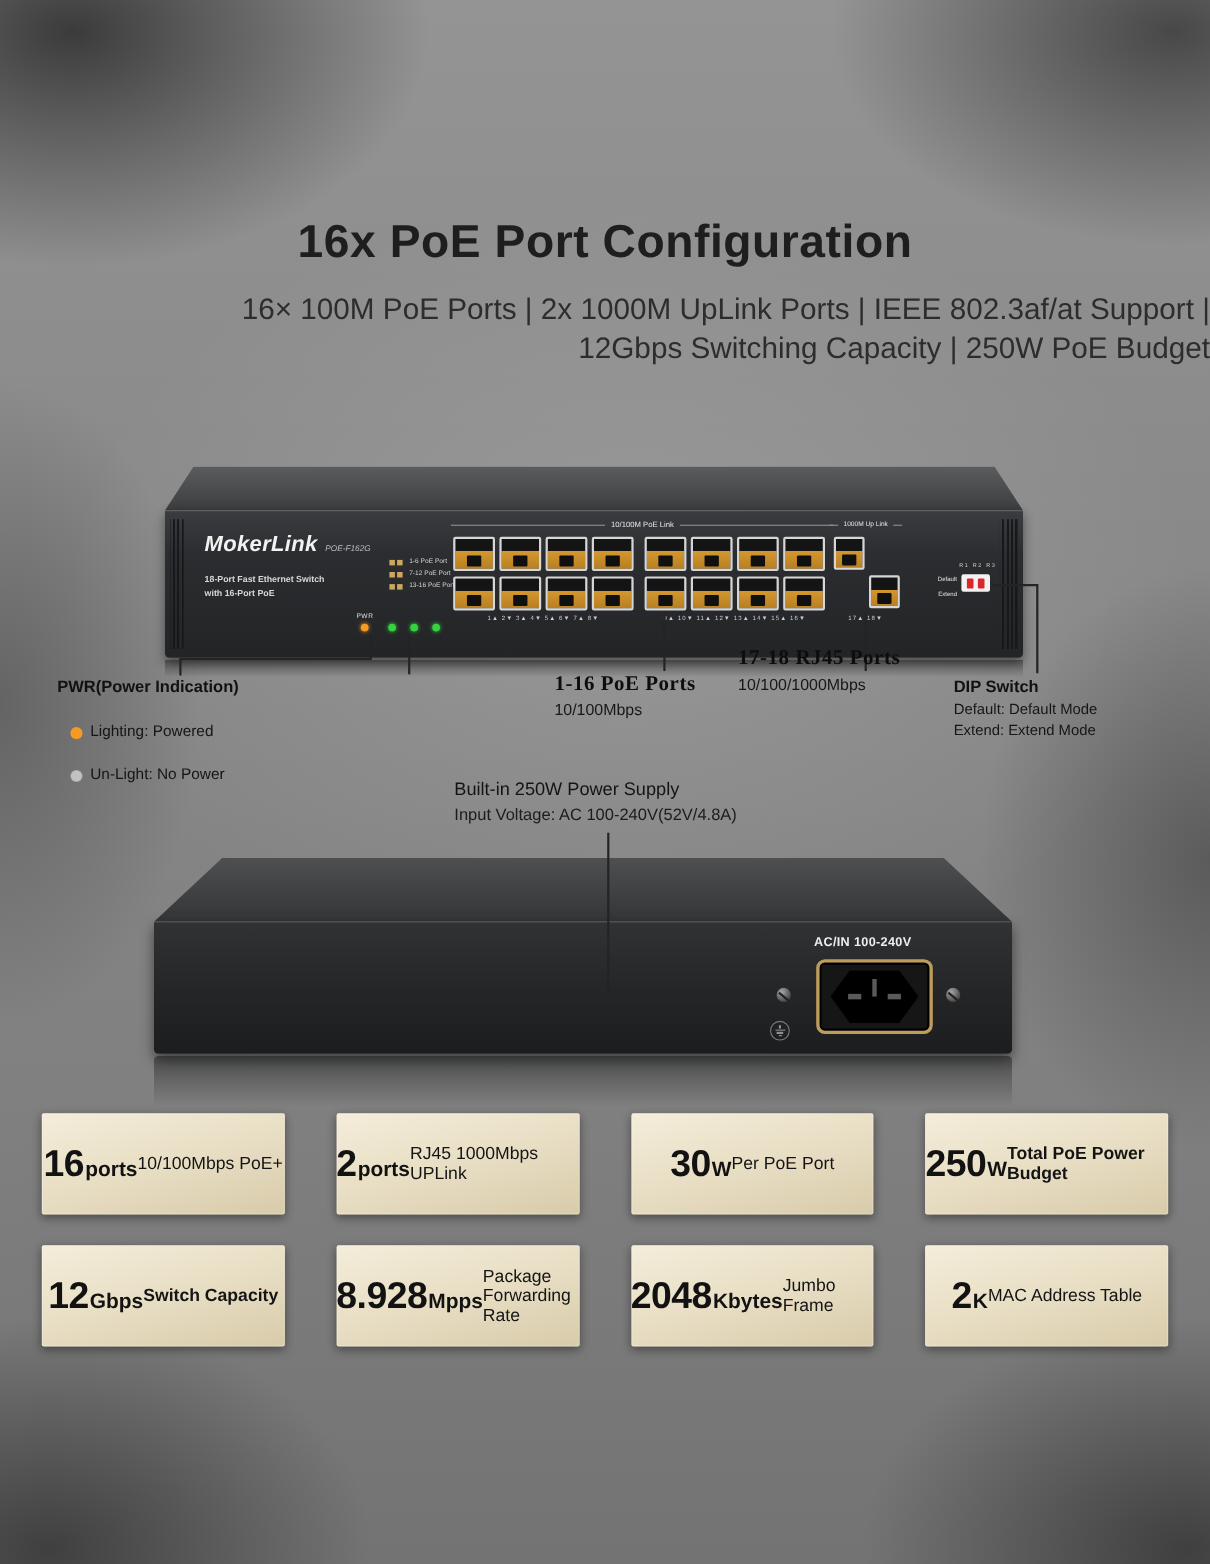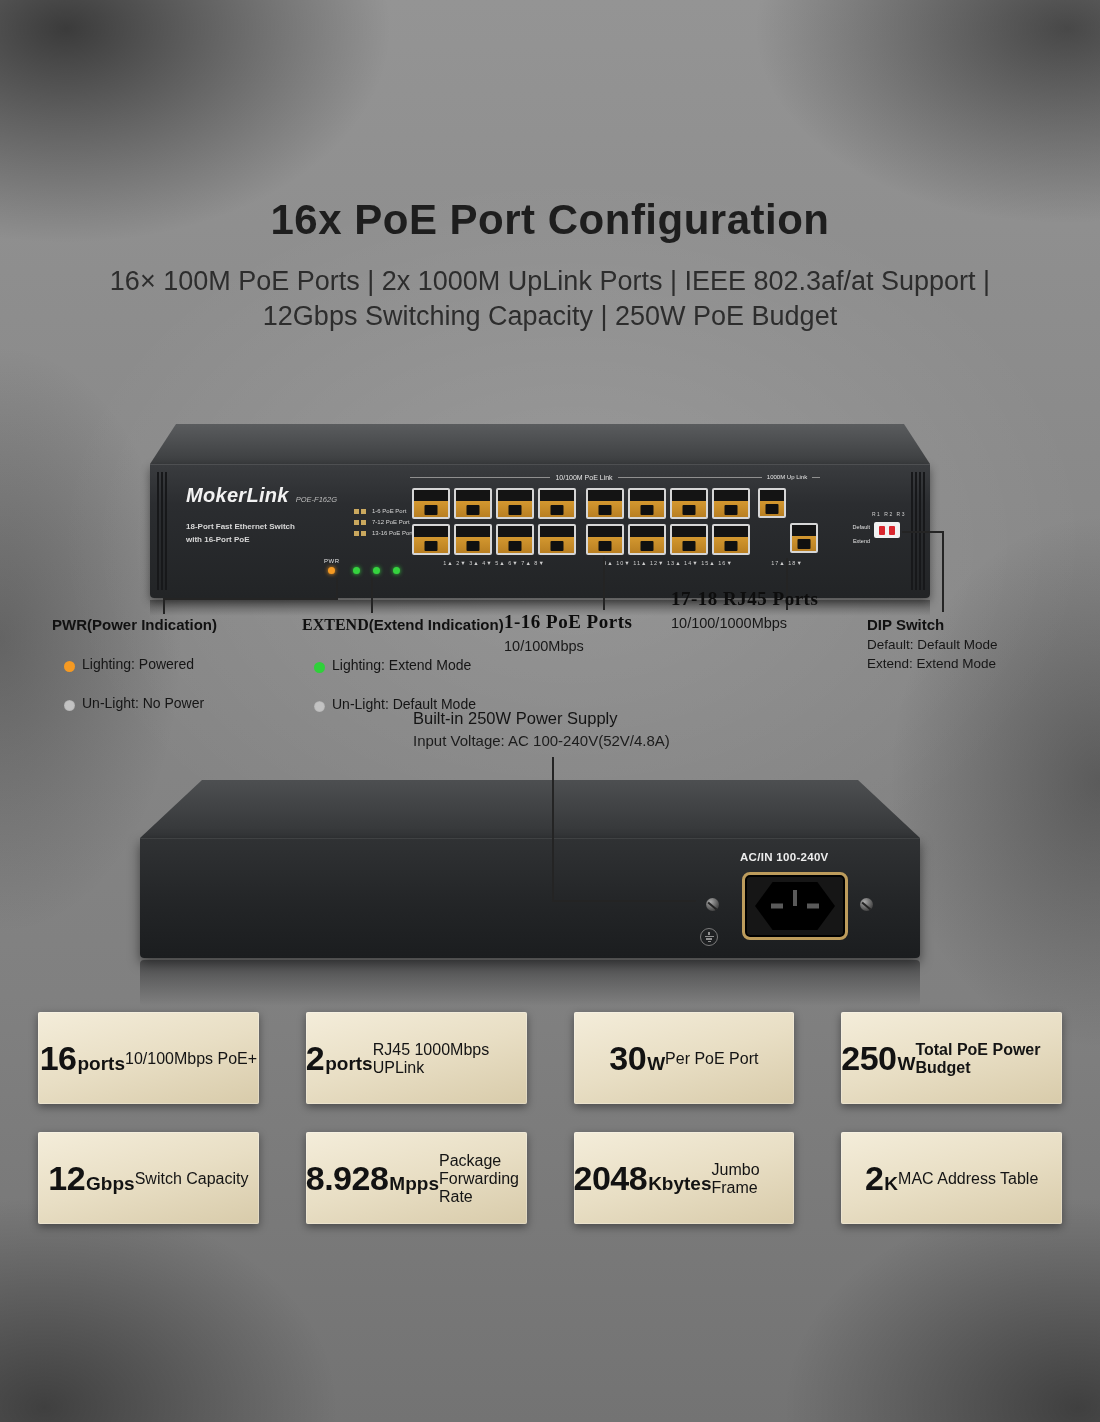--- a/index.html
+++ b/index.html
@@ -10,21 +10,21 @@
       radial-gradient(ellipse 480px 300px at 97% 2%, rgba(10,10,10,.55), transparent 65%),
       radial-gradient(ellipse 260px 420px at 0% 45%, rgba(20,20,20,.30), transparent 70%),
       radial-gradient(ellipse 300px 380px at 100% 55%, rgba(15,15,15,.35), transparent 70%),
       radial-gradient(ellipse 420px 300px at 4% 99%, rgba(0,0,0,.45), transparent 70%),
       radial-gradient(ellipse 420px 300px at 98% 99%, rgba(0,0,0,.45), transparent 70%),
       radial-gradient(ellipse 800px 560px at 52% 38%, rgba(255,255,255,.13), transparent 65%),
       linear-gradient(180deg,#949494 0%,#898989 35%,#808080 70%,#737373 100%);
   }
   
   .title{position:absolute;top:196px;left:0;width:100%;text-align:center;font-size:42px;font-weight:bold;color:#1e1e1e;letter-spacing:.5px;}
-  .subtitle{position:absolute;top:264px;left:0;width:100%;text-align:center;font-size:27px;color:#2d2d2d;line-height:35px;}
+  .subtitle{position:absolute;top:264px;left:0;width:100%;text-align:right;font-size:27px;color:#2d2d2d;line-height:35px;}
   
   .fs-top{position:absolute;left:150px;top:424px;width:780px;height:40px;
     clip-path:polygon(26px 0,754px 0,780px 40px,0 40px);
     background:linear-gradient(180deg,#5a5c5e,#3b3d3f);}
   .fs-body{position:absolute;left:150px;top:464px;width:780px;height:134px;
     background:linear-gradient(180deg,#3a3c3f 0%,#2b2d30 30%,#222426 100%);
     border-radius:0 0 4px 4px;box-shadow:inset 0 1px 0 rgba(255,255,255,.10),0 4px 10px rgba(0,0,0,.45);}
   .fs-reflection{position:absolute;left:150px;top:600px;width:780px;height:16px;
     background:linear-gradient(180deg,rgba(0,0,0,.35),transparent);}
   .vent{position:absolute;top:8px;height:118px;
@@ -122,21 +122,21 @@
   .row1{top:1012px;} .row2{top:1132px;}
   .spec-card{flex:1;height:92px;border-radius:2px;
     background:linear-gradient(165deg,#f4edda 0%,#e8dec4 50%,#d8cbaa 100%);
     box-shadow:0 3px 9px rgba(0,0,0,.4),inset 0 0 0 1px rgba(255,255,255,.25);
     display:flex;flex-direction:row;align-items:center;justify-content:center;}
   .spec-value-row{display:flex;align-items:baseline;}
   .spec-value{font-size:34px;font-weight:bold;color:#121212;letter-spacing:-.5px;}
   .spec-unit{font-size:19px;font-weight:bold;color:#121212;margin-left:1px;}
   .spec-label{font-size:16px;color:#141414;margin-top:2px;}
   .row1 .spec-card:nth-child(4) .spec-label{font-weight:bold;}
-  .row2 .spec-card:nth-child(1) .spec-label{font-weight:normal;}
+  .row2 .spec-card:nth-child(1) .spec-label{font-weight:bold;}
 </style>
 </head>
 <body>
 
 <div id="canvas">
 
   <div class="title">16x PoE Port Configuration</div>
   <div class="subtitle">
     <div>16× 100M PoE Ports  | 2x 1000M UpLink Ports | IEEE 802.3af/at Support |</div>
     <div>12Gbps Switching Capacity | 250W PoE Budget</div>
@@ -262,33 +262,20 @@
     <div class="ann-row">
       <span class="dot dot-orange"></span>
       <span class="ann-text">Lighting: Powered</span>
     </div>
     <div class="ann-row">
       <span class="dot dot-gray"></span>
       <span class="ann-text">Un-Light: No Power</span>
     </div>
   </div>
 
-  <div class="ann ann-extend">
-    <div class="ann-title">
-      <span class="serif-word">EXTEND</span><span>(Extend Indication)</span>
-    </div>
-    <div class="ann-row">
-      <span class="dot dot-green"></span>
-      <span class="ann-text">Lighting: Extend Mode</span>
-    </div>
-    <div class="ann-row">
-      <span class="dot dot-gray"></span>
-      <span class="ann-text">Un-Light: Default Mode</span>
-    </div>
-  </div>
 
   <div class="ann ann-poe">
     <div class="serif-big">1-16 PoE Ports</div>
     <div class="ann-sub">10/100Mbps</div>
   </div>
 
   <div class="ann ann-rj45">
     <div class="serif-big">17-18 RJ45 Ports</div>
     <div class="ann-sub">10/100/1000Mbps</div>
   </div>

